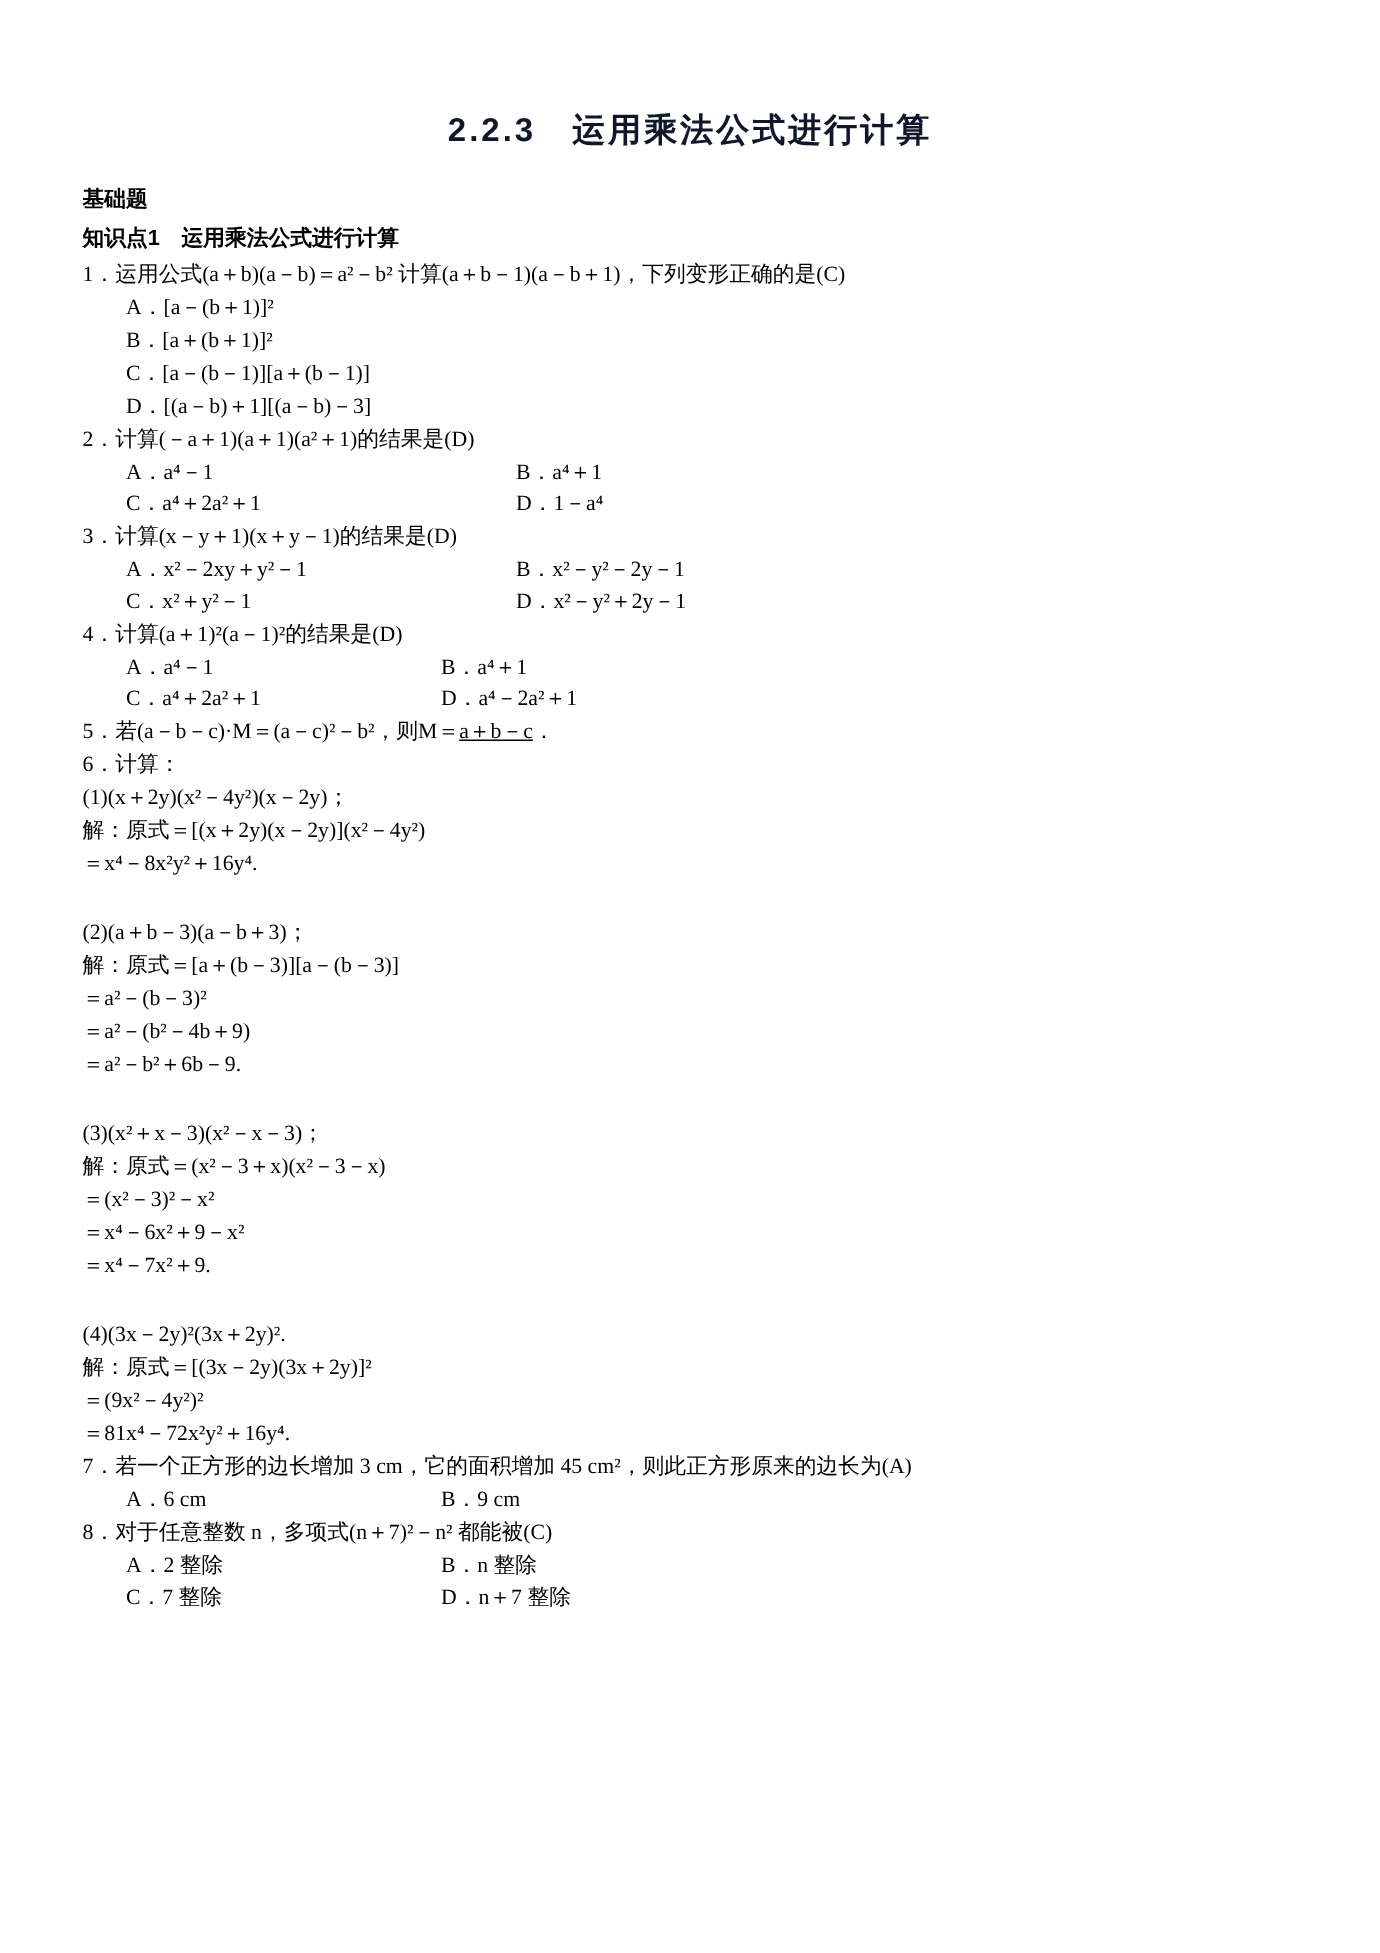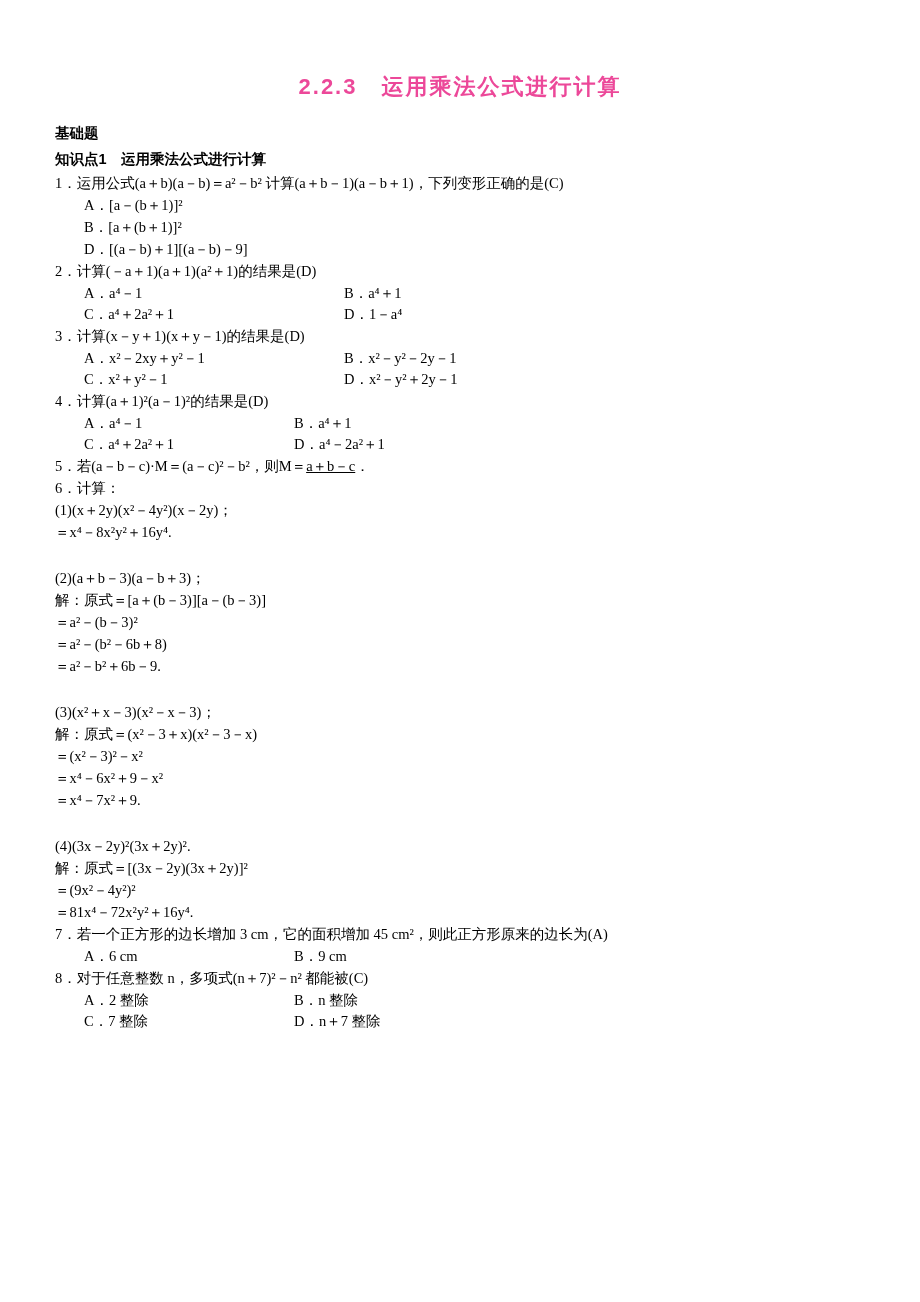--- a/index.html
+++ b/index.html
@@ -9,21 +9,21 @@
     font-size: 14.5px;
     line-height: 1.5;
     color: #000;
     background: #fff;
     width: 920px;
     box-sizing: border-box;
   }
   h1 {
     font-family: "SimHei", "黑体", sans-serif;
     font-size: 22px;
-    color: #ec4899;
+    color: #0f172a;
     text-align: center;
     font-weight: bold;
     margin: 10px 0 20px 0;
     letter-spacing: 2px;
   }
   .section-title {
     font-family: "SimHei", "黑体", sans-serif;
     font-weight: bold;
     margin: 4px 0 2px 0;
   }
@@ -43,21 +43,22 @@
 
 <h1>2.2.3　运用乘法公式进行计算</h1>
 
 <div class="section-title">基础题</div>
 <div class="section-title">知识点1　运用乘法公式进行计算</div>
 
 <div class="lh">
 <div class="line">1．运用公式(a＋b)(a－b)＝a²－b² 计算(a＋b－1)(a－b＋1)，下列变形正确的是(C)</div>
 <div class="line indent">A．[a－(b＋1)]²</div>
 <div class="line indent">B．[a＋(b＋1)]²</div>
-<div class="line indent">D．[(a－b)＋1][(a－b)－9]</div>
+<div class="line indent">C．[a－(b－1)][a＋(b－1)]</div>
+<div class="line indent">D．[(a－b)＋1][(a－b)－3]</div>
 
 <div class="line">2．计算(－a＋1)(a＋1)(a²＋1)的结果是(D)</div>
 <div class="two-col indent">
   <div>A．a⁴－1</div>
   <div>B．a⁴＋1</div>
 </div>
 <div class="two-col indent">
   <div>C．a⁴＋2a²＋1</div>
   <div>D．1－a⁴</div>
 </div>
@@ -81,27 +82,28 @@
   <div>C．a⁴＋2a²＋1</div>
   <div>D．a⁴－2a²＋1</div>
 </div>
 
 <div class="line">
   <span>5．若(a－b－c)·M＝(a－c)²－b²，则M＝</span><span class="u">a＋b－c</span><span>．</span>
 </div>
 
 <div class="line">6．计算：</div>
 <div class="line">(1)(x＋2y)(x²－4y²)(x－2y)；</div>
+<div class="line">解：原式＝[(x＋2y)(x－2y)](x²－4y²)</div>
 <div class="line">＝x⁴－8x²y²＋16y⁴.</div>
 
 <div class="block">
 <div class="line">(2)(a＋b－3)(a－b＋3)；</div>
 <div class="line">解：原式＝[a＋(b－3)][a－(b－3)]</div>
 <div class="line">＝a²－(b－3)²</div>
-<div class="line">＝a²－(b²－6b＋8)</div>
+<div class="line">＝a²－(b²－4b＋9)</div>
 <div class="line">＝a²－b²＋6b－9.</div>
 </div>
 
 <div class="block">
 <div class="line">(3)(x²＋x－3)(x²－x－3)；</div>
 <div class="line">解：原式＝(x²－3＋x)(x²－3－x)</div>
 <div class="line">＝(x²－3)²－x²</div>
 <div class="line">＝x⁴－6x²＋9－x²</div>
 <div class="line">＝x⁴－7x²＋9.</div>
 </div>

